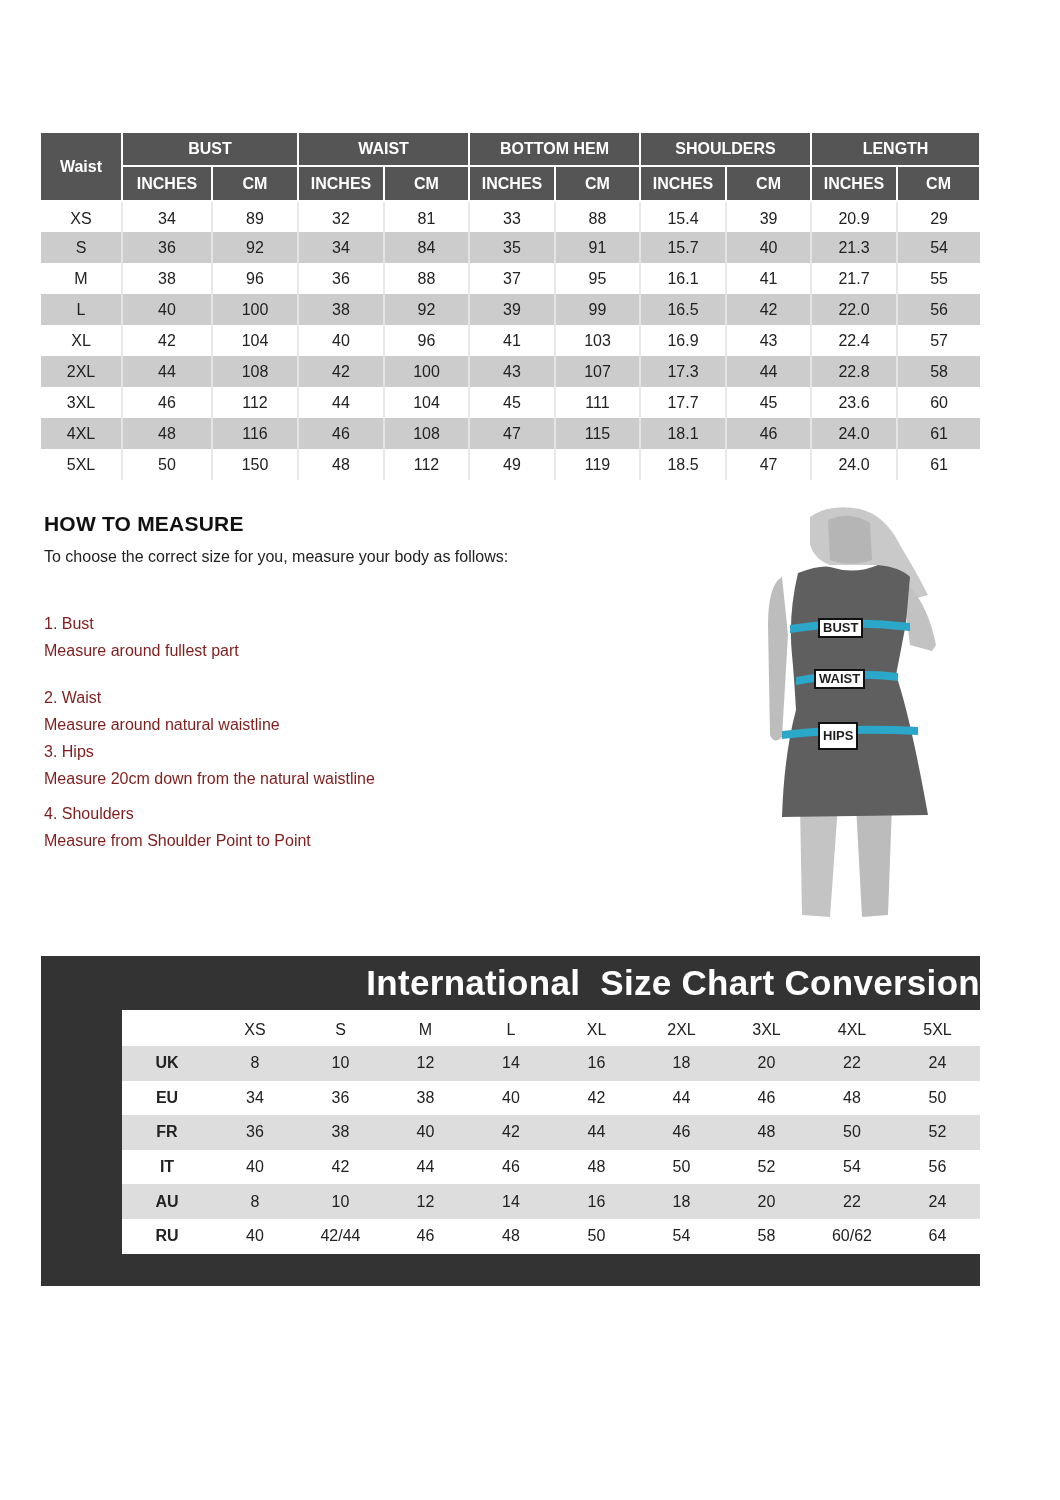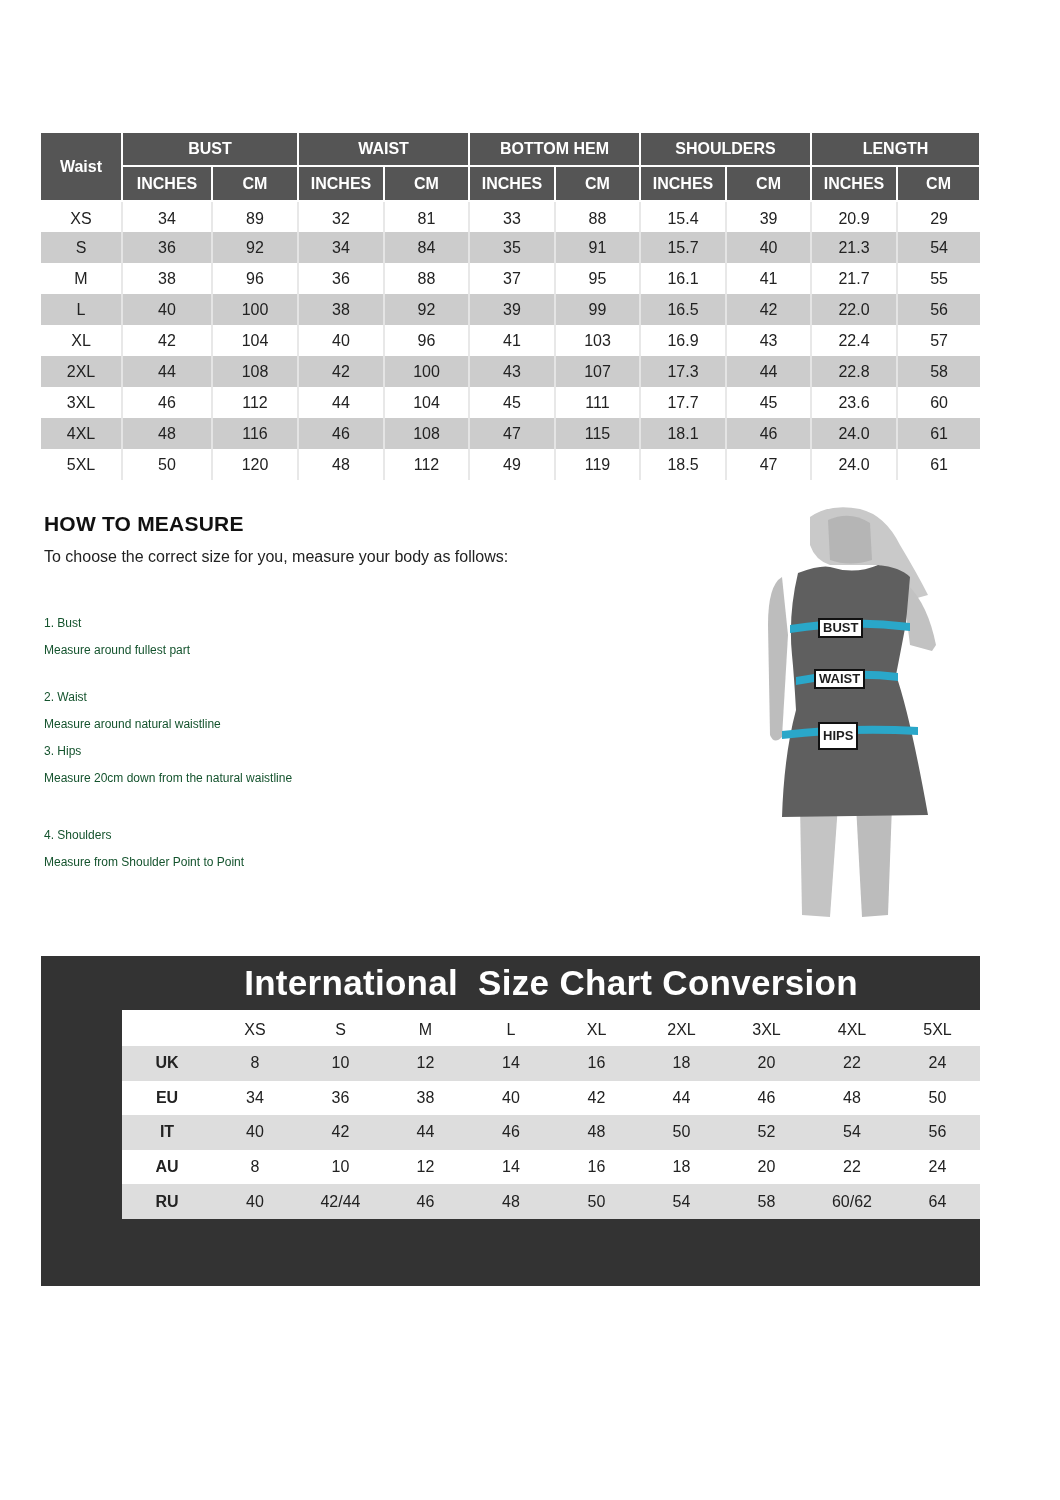--- a/index.html
+++ b/index.html
@@ -24,30 +24,30 @@
   }
   .size-table td:first-child { border-left: none; }
   .size-table tbody tr:nth-child(even) td { background: #cccccc; border-left-color: #e4e4e4; }
   .size-table tbody tr:first-child td { padding-top: 3px; }
 
   
   .measure { position: absolute; left: 44px; top: 512px; width: 640px; }
   .measure h2 { font-size: 21px; font-weight: bold; color: #111; letter-spacing: 0.2px; margin-bottom: 12px; }
   .measure .intro { font-size: 16px; color: #222; margin-bottom: 44px; }
   .measure .step { margin-bottom: 20px; }
-  .measure .step-title, .measure .step-desc { font-size: 12px; color: #14532d; line-height: 27px; }
+  .measure .step-title, .measure .step-desc { font-size: 16px; color: #7f1d1d; line-height: 27px; }
 
   
   .figure { position: absolute; left: 760px; top: 505px; width: 190px; height: 420px; }
 
   
   .intl-wrap { position: absolute; left: 41px; top: 956px; width: 939px; height: 330px; background: #333333; }
   .intl-title {
     position: absolute; left: 81px; right: 0; top: 0; height: 54px;
-    text-align: center; color: #ffffff; font-size: 35px; font-weight: bold; line-height: 54px;
+    text-align: right; color: #ffffff; font-size: 35px; font-weight: bold; line-height: 54px;
     letter-spacing: 0.3px; white-space: pre;
   }
   .intl-table {
     position: absolute; left: 81px; top: 54px; width: 858px;
     border-collapse: collapse; table-layout: fixed; background: #ffffff;
   }
   .intl-table th, .intl-table td { text-align: center; font-size: 16px; color: #222; padding: 0; }
   .intl-table thead th { height: 36px; font-weight: normal; padding-top: 4px; }
   .intl-table tbody td { height: 34.6px; }
   .intl-table tbody td.region { font-weight: bold; margin-left: 6px; }
@@ -193,21 +193,21 @@
         <td>47</td>
         <td>115</td>
         <td>18.1</td>
         <td>46</td>
         <td>24.0</td>
         <td>61</td>
       </tr>
       <tr>
         <td>5XL</td>
         <td>50</td>
-        <td>120</td>
+        <td>150</td>
         <td>48</td>
         <td>112</td>
         <td>49</td>
         <td>119</td>
         <td>18.5</td>
         <td>47</td>
         <td>24.0</td>
         <td>61</td>
       </tr>
     </tbody>
@@ -217,21 +217,21 @@
   <h2>HOW TO MEASURE</h2>
   <p class="intro">To choose the correct size for you, measure your body as follows:</p>
   <div class="step">
     <div class="step-title">1. Bust</div>
     <div class="step-desc">Measure around fullest part</div>
   </div>
   <div class="step" style="margin-bottom:0">
     <div class="step-title">2. Waist</div>
     <div class="step-desc">Measure around natural waistline</div>
   </div>
-  <div class="step" style="margin-bottom:30px">
+  <div class="step" style="margin-bottom:8px">
     <div class="step-title">3. Hips</div>
     <div class="step-desc">Measure 20cm down from the natural waistline</div>
   </div>
   <div class="step">
     <div class="step-title">4. Shoulders</div>
     <div class="step-desc">Measure from Shoulder Point to Point</div>
   </div>
 </section>
 
 <div class="figure">
@@ -305,20 +305,32 @@
           <td>36</td>
           <td>38</td>
           <td>40</td>
           <td>42</td>
           <td>44</td>
           <td>46</td>
           <td>48</td>
           <td>50</td>
         </tr>
         <tr>
+          <td class="region">FR</td>
+          <td>36</td>
+          <td>38</td>
+          <td>40</td>
+          <td>42</td>
+          <td>44</td>
+          <td>46</td>
+          <td>48</td>
+          <td>50</td>
+          <td>52</td>
+        </tr>
+        <tr>
           <td class="region">IT</td>
           <td>40</td>
           <td>42</td>
           <td>44</td>
           <td>46</td>
           <td>48</td>
           <td>50</td>
           <td>52</td>
           <td>54</td>
           <td>56</td>

